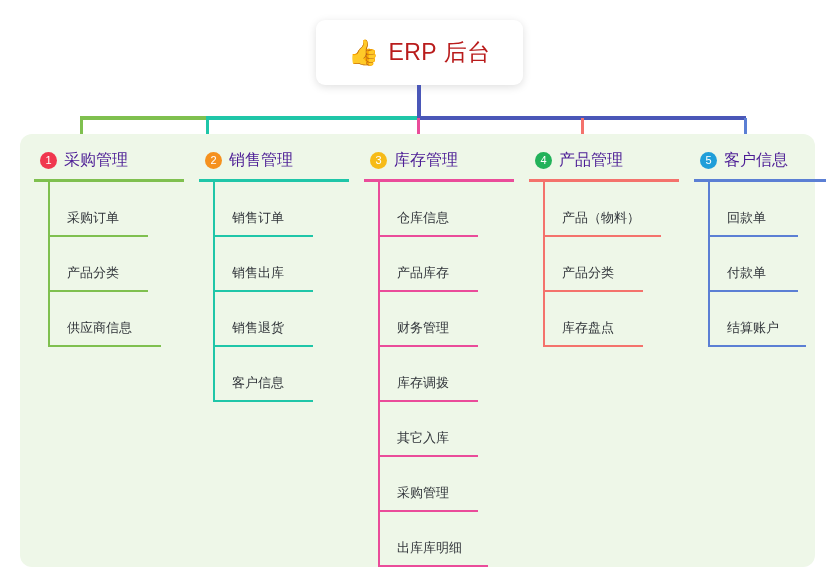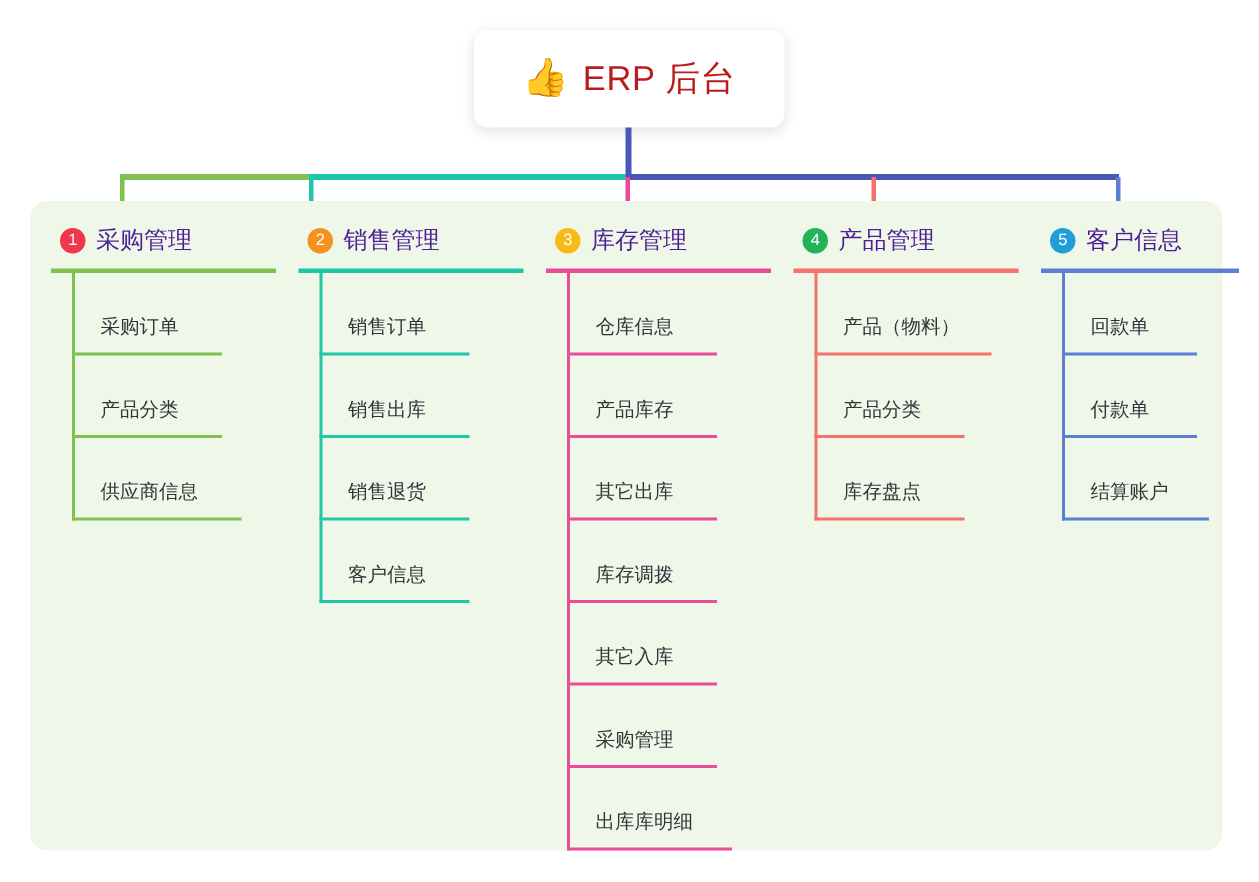--- a/index.html
+++ b/index.html
@@ -239,21 +239,21 @@
               <div class="ilabel">仓库信息</div>
               <div class="uline" style="background: rgb(234, 76, 154); width: 100px;"></div>
             </div>
             <div class="item">
               <div class="spine" style="background: rgb(234, 76, 154);"></div>
               <div class="ilabel">产品库存</div>
               <div class="uline" style="background: rgb(234, 76, 154); width: 100px;"></div>
             </div>
             <div class="item">
               <div class="spine" style="background: rgb(234, 76, 154);"></div>
-              <div class="ilabel">其它出库</div>
+              <div class="ilabel">财务管理</div>
               <div class="uline" style="background: rgb(234, 76, 154); width: 100px;"></div>
             </div>
             <div class="item">
               <div class="spine" style="background: rgb(234, 76, 154);"></div>
               <div class="ilabel">库存调拨</div>
               <div class="uline" style="background: rgb(234, 76, 154); width: 100px;"></div>
             </div>
             <div class="item">
               <div class="spine" style="background: rgb(234, 76, 154);"></div>
               <div class="ilabel">其它入库</div>

